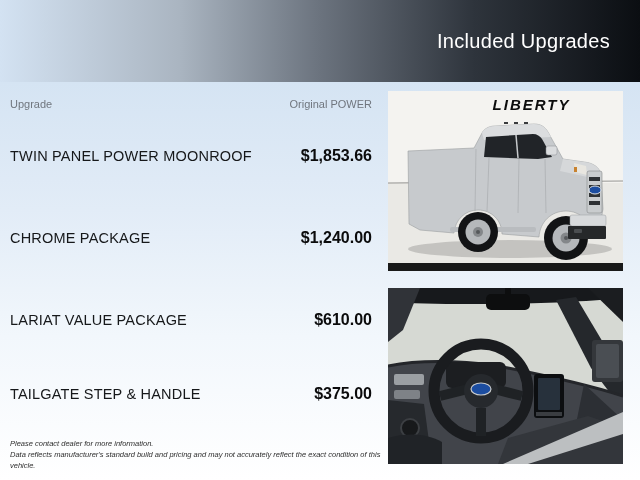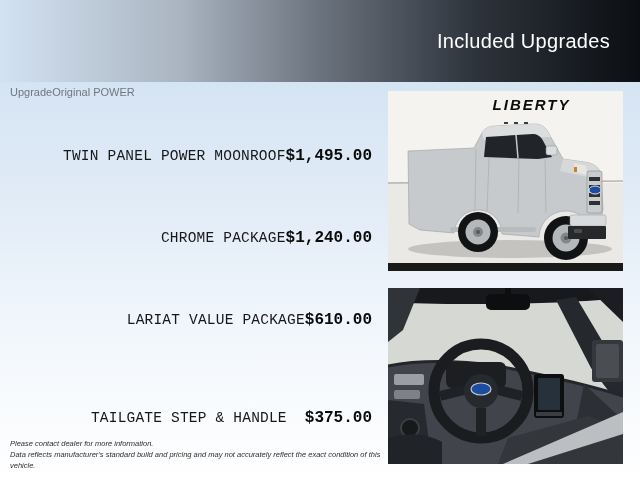--- a/index.html
+++ b/index.html
@@ -18,30 +18,30 @@
     color:#ffffff; font-size:20px; font-weight:400; letter-spacing:0.3px;
   }
 
   
   .content {
     position:absolute; left:0; top:82px; width:640px; height:398px;
     background:linear-gradient(180deg,#d5e4f3 0%,#e2ecf7 32%,#f2f7fc 64%,#ffffff 100%);
   }
 
   .col-headers {
-    position:absolute; left:10px; top:4px; width:362px;
-    display:flex; 
+    position:absolute; left:10px; top:16px; width:362px;
+    display:flex; justify-content:space-between;
     color:#70767e; font-size:11px;
   }
 
   .upgrade-row {
     position:absolute; left:10px; width:362px; height:24px;
-    display:flex; justify-content:flex-end; align-items:center;font-family:Liberation Mono, monospace;
+    display:flex; justify-content:space-between; align-items:center;
   }
-  .row-0 { top:62px; } .row-1 { top:144px; } .row-2 { top:226px; } .row-3 { top:324px;gap:18px; }
+  .row-0 { top:62px; } .row-1 { top:144px; } .row-2 { top:226px; } .row-3 { top:300px;gap:18px; }
   .upgrade-name  { color:#16181a; font-size:14.5px; letter-spacing:0.2px; }
   .upgrade-price { color:#0b0b0c; font-size:16px; font-weight:700; }
 
   .disclaimer {
     position:absolute; left:10px; top:356px; width:380px;
     font-size:7.5px; font-style:italic; color:#2d2d2d; line-height:11px;
   }
 
   
   .photo { position:absolute; left:388px; width:235px; overflow:hidden; }
@@ -66,21 +66,21 @@
 
   <div class="content">
 
     <div class="col-headers">
       <span>Upgrade</span>
       <span>Original POWER</span>
     </div>
 
     <div class="upgrade-row row-0">
       <span class="upgrade-name">TWIN PANEL POWER MOONROOF</span>
-      <span class="upgrade-price">$1,495.00</span>
+      <span class="upgrade-price">$1,853.66</span>
     </div>
     <div class="upgrade-row row-1">
       <span class="upgrade-name">CHROME PACKAGE</span>
       <span class="upgrade-price">$1,240.00</span>
     </div>
     <div class="upgrade-row row-2">
       <span class="upgrade-name">LARIAT VALUE PACKAGE</span>
       <span class="upgrade-price">$610.00</span>
     </div>
     <div class="upgrade-row row-3">

